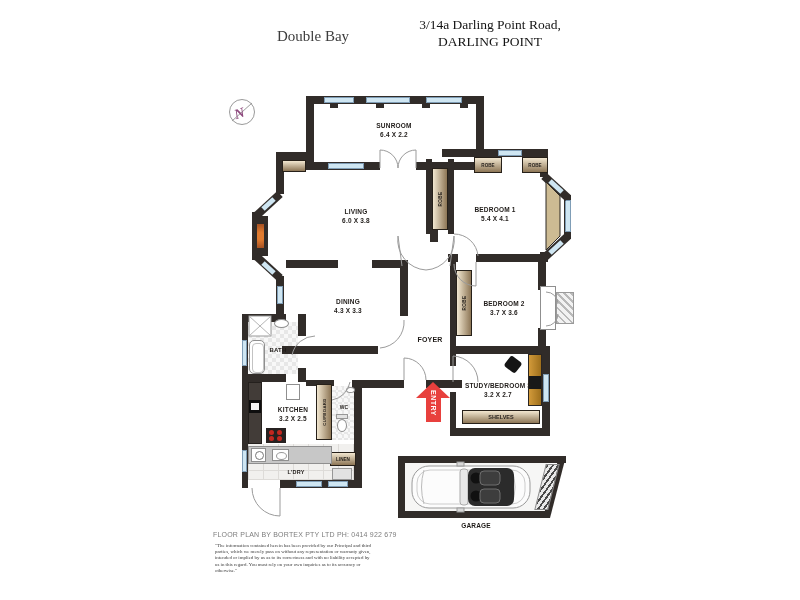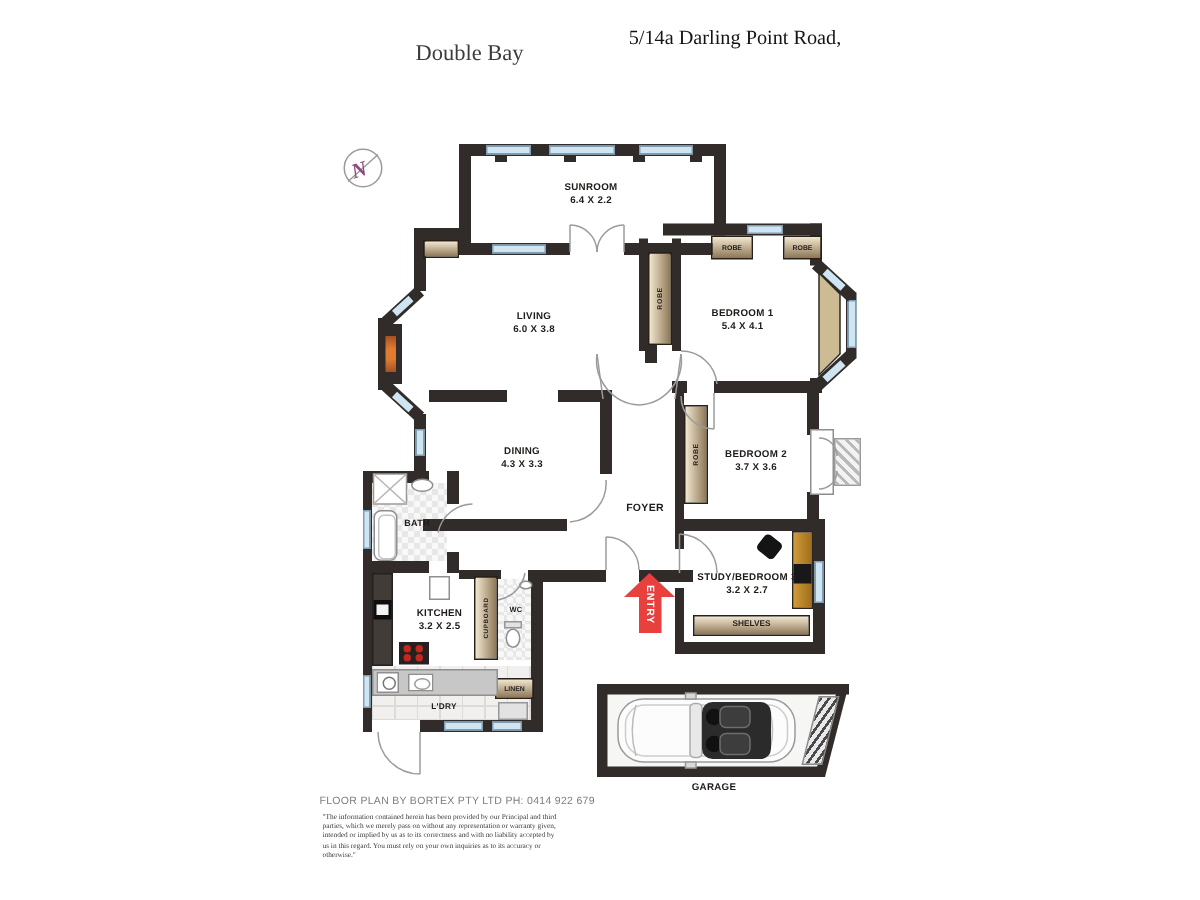--- a/index.html
+++ b/index.html
@@ -41,21 +41,22 @@
   #footer-disc{position:absolute;left:215px;top:543px;width:158px;
       font-family:"Liberation Serif",serif;font-size:4.9px;line-height:6.2px;color:#3a3a3a;}
 </style>
 </head>
 <body>
 
 <div id="stage">
 
   <div id="hdr-agency">Double Bay</div>
   <div id="hdr-addr">
-    <div>5/14a Darling Point Road,</div>
+    <div>3/14a Darling Point Road,</div>
+    <div>DARLING POINT</div>
   </div>
 
   <div class="abs" style="left:226px;top:96px;width:32px;height:32px;">
     <svg width="32" height="32">
       <circle cx="16" cy="16" r="12.5" fill="#ffffff" stroke="#9a9a9a" stroke-width="1"></circle>
       <line x1="6" y1="25" x2="26" y2="7" stroke="#9a9a9a" stroke-width="1"></line>
       <text x="8" y="21" font-family="Liberation Serif,serif" font-style="italic" font-weight="bold" font-size="14" fill="#8e4a7e" transform="rotate(-18 16 16)">N</text>
     </svg>
   </div>
 

